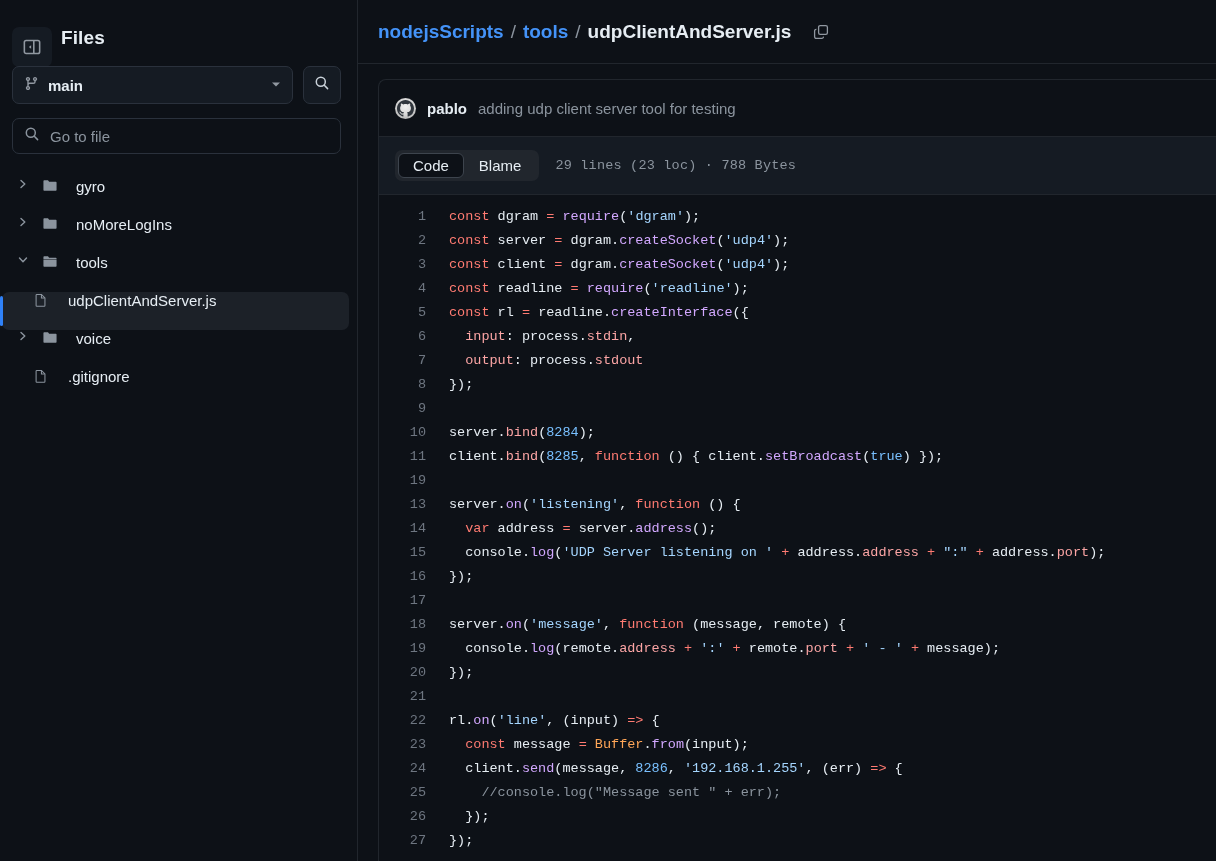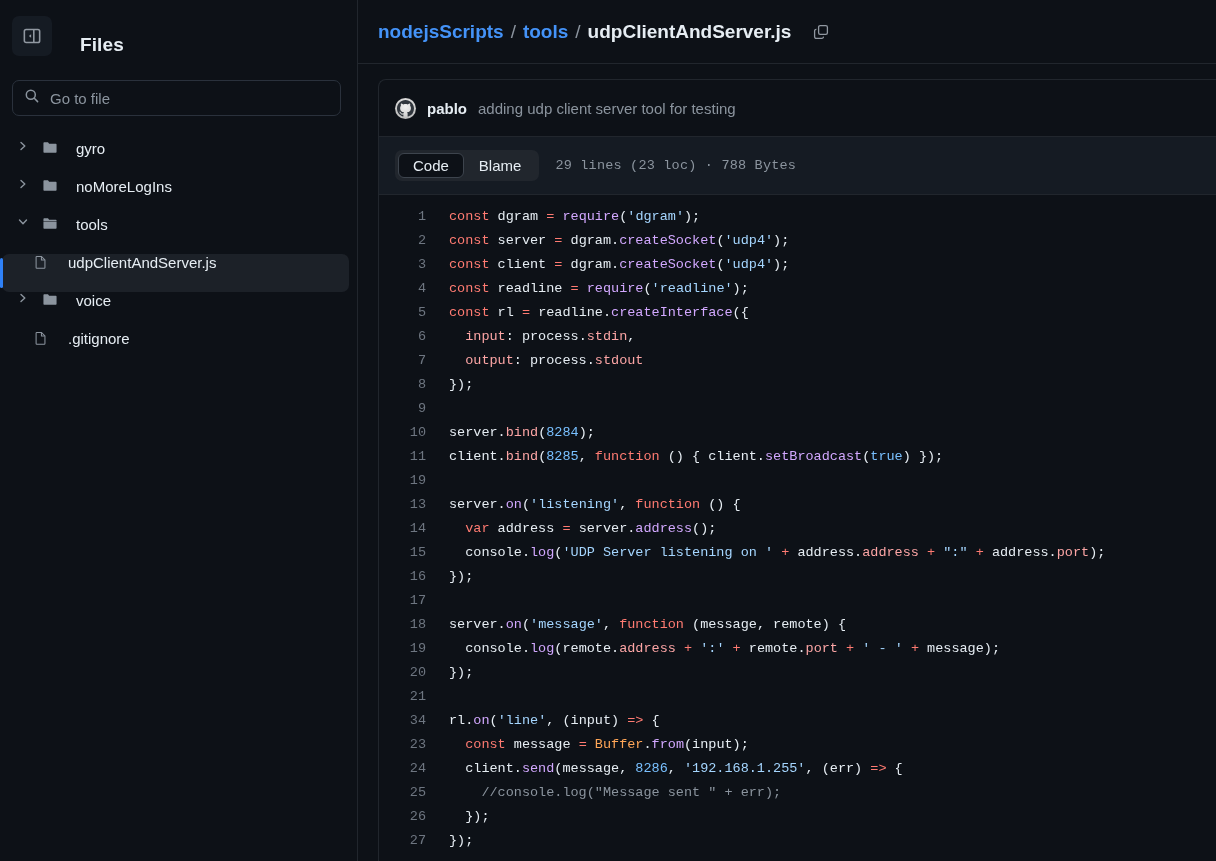--- a/index.html
+++ b/index.html
@@ -14,22 +14,22 @@
 
   
   .sidebar {
     width: 358px; height: 861px;
     background: #0d1117;
     border-right: 1px solid #21262d;
     flex: 0 0 358px;
     position: relative;
   }
   .files-header {
-    display: flex; align-items: flex-end; gap: 28px;
-    padding: 0 16px 10px 12px;
+    display: flex; align-items: flex-start; gap: 9px;
+    padding: 27px 16px 10px 12px;
     height: 66px;
   }
   .collapse-btn {
     width: 40px; height: 40px; border-radius: 7px;
     background: #151b23;
     display: flex; align-items: center; justify-content: center;
     cursor: pointer;
   }
   .files-title { font-size: 19px; font-weight: bold; color: #e6edf3; letter-spacing: .1px;}
 
@@ -191,20 +191,43 @@
       <div class="collapse-btn">
         <svg width="18" height="18" viewBox="0 0 16 16" fill="none" stroke="#9198a1" stroke-width="1.4">
           <rect x="1.2" y="2.2" width="13.6" height="11.6" rx="1.6"></rect>
           <line x1="9.6" y1="2.4" x2="9.6" y2="13.6"></line>
           <path d="M7.2 6.4 L5.2 8 L7.2 9.6 Z" fill="#9198a1" stroke="none"></path>
         </svg>
       </div>
       <div class="files-title">Files</div>
     </div>
 
+    <div class="branch-row">
+      <div class="branch-select">
+        <span>
+          <svg width="15" height="15" viewBox="0 0 16 16" fill="#9198a1">
+            <path d="M9.5 3.25a2.25 2.25 0 1 1 3 2.122V6A2.5 2.5 0 0 1 10 8.5H6a1 1 0 0 0-1 1v1.128a2.251 2.251 0 1 1-1.5 0V5.372a2.25 2.25 0 1 1 1.5 0v1.836A2.49 2.49 0 0 1 6 7h4a1 1 0 0 0 1-1v-.628A2.25 2.25 0 0 1 9.5 3.25Zm-6 0a.75.75 0 1 0 1.5 0 .75.75 0 0 0-1.5 0Zm8.25-.75a.75.75 0 1 0 0 1.5.75.75 0 0 0 0-1.5ZM4.25 12a.75.75 0 1 0 0 1.5.75.75 0 0 0 0-1.5Z"></path>
+          </svg>
+        </span>
+        <span class="branch-name">main</span>
+        <span>
+          <svg width="12" height="12" viewBox="0 0 12 12">
+              <path d="M2 4.5 L6 8.5 L10 4.5 Z" fill="#9198a1"></path>
+            </svg>
+        </span>
+      </div>
+      <div class="branch-search-btn">
+        <span>
+          <svg width="16" height="16" viewBox="0 0 16 16" fill="none" stroke="#c9d1d9" stroke-width="1.5">
+            <circle cx="6.8" cy="6.8" r="4.5"></circle>
+              <line x1="10.3" y1="10.3" x2="13.6" y2="13.6" stroke-linecap="round"></line>
+          </svg>
+        </span>
+      </div>
+    </div>
 
     <div class="gotofile">
       <span>
         <svg width="16" height="16" viewBox="0 0 16 16" fill="none" stroke="#8b949e" stroke-width="1.5">
           <circle cx="6.8" cy="6.8" r="4.5"></circle>
             <line x1="10.3" y1="10.3" x2="13.6" y2="13.6" stroke-linecap="round"></line>
         </svg>
       </span>
       <span class="ph">Go to file</span>
     </div>
@@ -336,21 +359,21 @@
             <div>19</div>
             <div>13</div>
             <div>14</div>
             <div>15</div>
             <div>16</div>
             <div>17</div>
             <div>18</div>
             <div>19</div>
             <div>20</div>
             <div>21</div>
-            <div>34</div>
+            <div>22</div>
             <div>23</div>
             <div>24</div>
             <div>25</div>
             <div>26</div>
             <div>27</div>
           </div>
         <div class="code" id="code"><div><span class="k">const</span> dgram <span class="o">=</span> <span class="fn">require</span>(<span class="s">'dgram'</span>);</div><div><span class="k">const</span> server <span class="o">=</span> dgram.<span class="fn">createSocket</span>(<span class="s">'udp4'</span>);</div><div><span class="k">const</span> client <span class="o">=</span> dgram.<span class="fn">createSocket</span>(<span class="s">'udp4'</span>);</div><div><span class="k">const</span> readline <span class="o">=</span> <span class="fn">require</span>(<span class="s">'readline'</span>);</div><div><span class="k">const</span> rl <span class="o">=</span> readline.<span class="fn">createInterface</span>({</div><div>  <span class="p">input</span>: process.<span class="p">stdin</span>,</div><div>  <span class="p">output</span>: process.<span class="p">stdout</span></div><div>});</div><div>&nbsp;</div><div>server.<span class="p">bind</span>(<span class="n">8284</span>);</div><div>client.<span class="p">bind</span>(<span class="n">8285</span>, <span class="k">function</span> () { client.<span class="fn">setBroadcast</span>(<span class="n">true</span>) });</div><div>&nbsp;</div><div>server.<span class="fn">on</span>(<span class="s">'listening'</span>, <span class="k">function</span> () {</div><div>  <span class="k">var</span> address <span class="o">=</span> server.<span class="fn">address</span>();</div><div>  console.<span class="fn">log</span>(<span class="s">'UDP Server listening on '</span> <span class="o">+</span> address.<span class="p">address</span> <span class="o">+</span> <span class="s">":"</span> <span class="o">+</span> address.<span class="p">port</span>);</div><div>});</div><div>&nbsp;</div><div>server.<span class="fn">on</span>(<span class="s">'message'</span>, <span class="k">function</span> (message, remote) {</div><div>  console.<span class="fn">log</span>(remote.<span class="p">address</span> <span class="o">+</span> <span class="s">':'</span> <span class="o">+</span> remote.<span class="p">port</span> <span class="o">+</span> <span class="s">' - '</span> <span class="o">+</span> message);</div><div>});</div><div>&nbsp;</div><div>rl.<span class="fn">on</span>(<span class="s">'line'</span>, (input) <span class="o">=&gt;</span> {</div><div>  <span class="k">const</span> message <span class="o">=</span> <span class="cn">Buffer</span>.<span class="fn">from</span>(input);</div><div>  client.<span class="fn">send</span>(message, <span class="n">8286</span>, <span class="s">'192.168.1.255'</span>, (err) <span class="o">=&gt;</span> {</div><div>    <span class="c">//console.log("Message sent " + err);</span></div><div>  });</div><div>});</div></div>
       </div>
     </div>
   </div>

